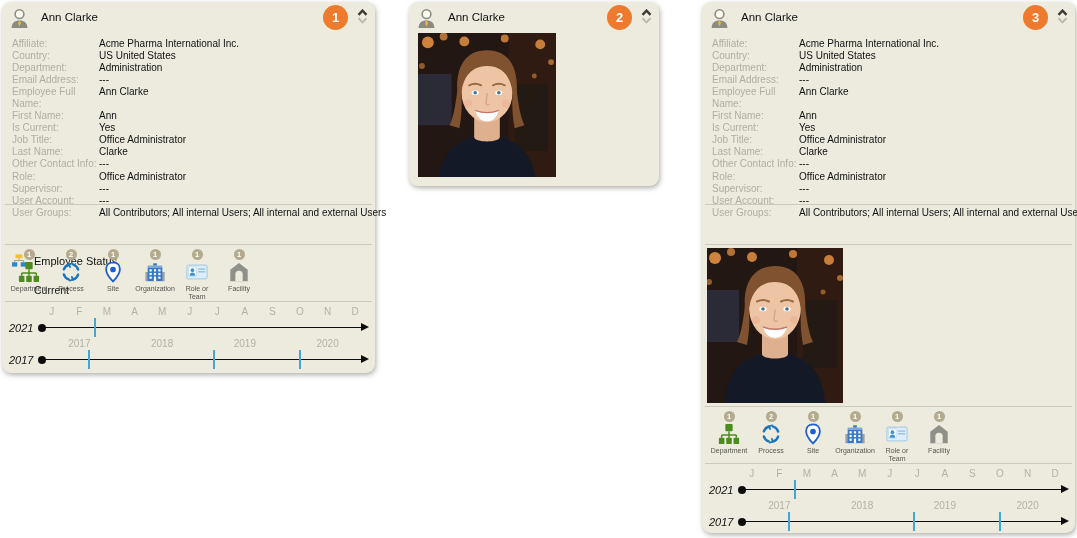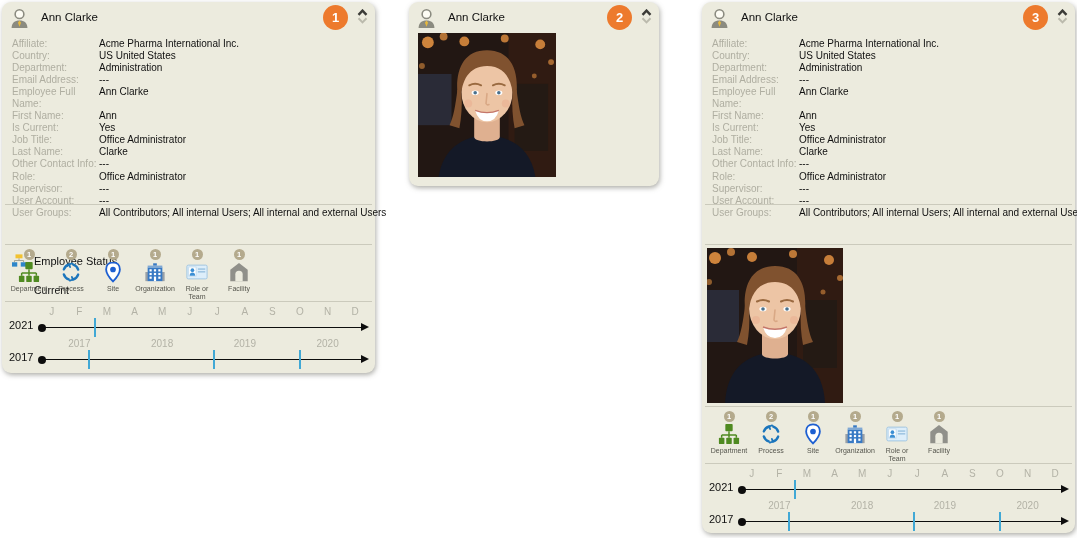--- a/index.html
+++ b/index.html
@@ -52,21 +52,21 @@
 
   .photo { display:block; }
   .photo svg { display:block; width:100%; height:100%; }
   #card2 .photo { margin:1px 0 0 9px; width:138px; height:144px; }
   #card3 .photo-wrap { padding:3px 0 3px 5px; height:161px; }
   #card3 .photo { width:136px; height:155px; }
 
   .timelines { padding:4px 6px 0 6px; height:69px; }
   .tl-units { display:flex; margin-left:30px; font-size:10px; color:#B3B2A6; height:13px; }
   .tl-units span { flex:1; text-align:center; }
-  .tl-row { display:flex; align-items:flex-start; height:17px; }
+  .tl-row { display:flex; align-items:center; height:17px;font-style:italic; }
   .tl-label { width:30px; font-size:11px; color:#111; padding-left:1px; }
   .track { flex:1; position:relative; height:17px; }
   .track .line { position:absolute; left:3px; right:6px; top:7.6px; height:1.8px; background:#0D0D0D; }
   .track .dot { position:absolute; left:0; top:4.5px; width:8px; height:8px; border-radius:50%; background:#0D0D0D; }
   .track .arrowhead {
     position:absolute; right:0; top:4px; width:0; height:0;
     border-left:8px solid #0D0D0D; border-top:4.5px solid transparent; border-bottom:4.5px solid transparent;
   }
   .track .tick { position:absolute; top:-1px; height:19px; width:2px; background:#41A8D5; }
   .tl-gap { height:2px; }

